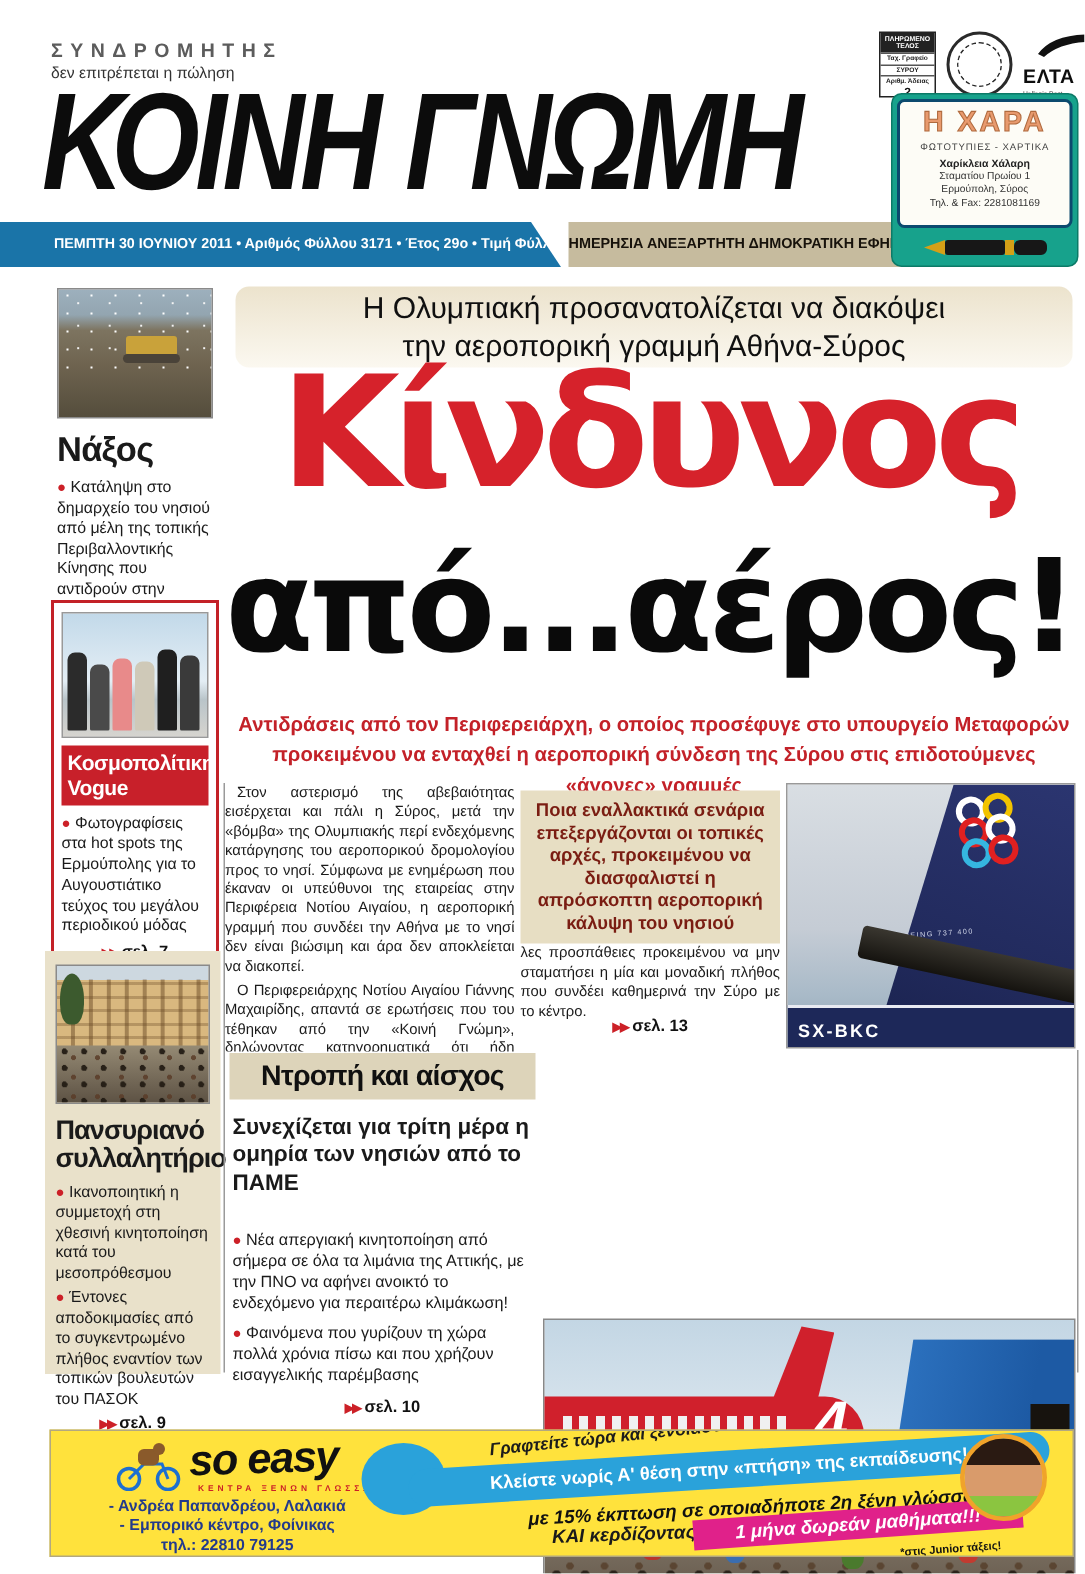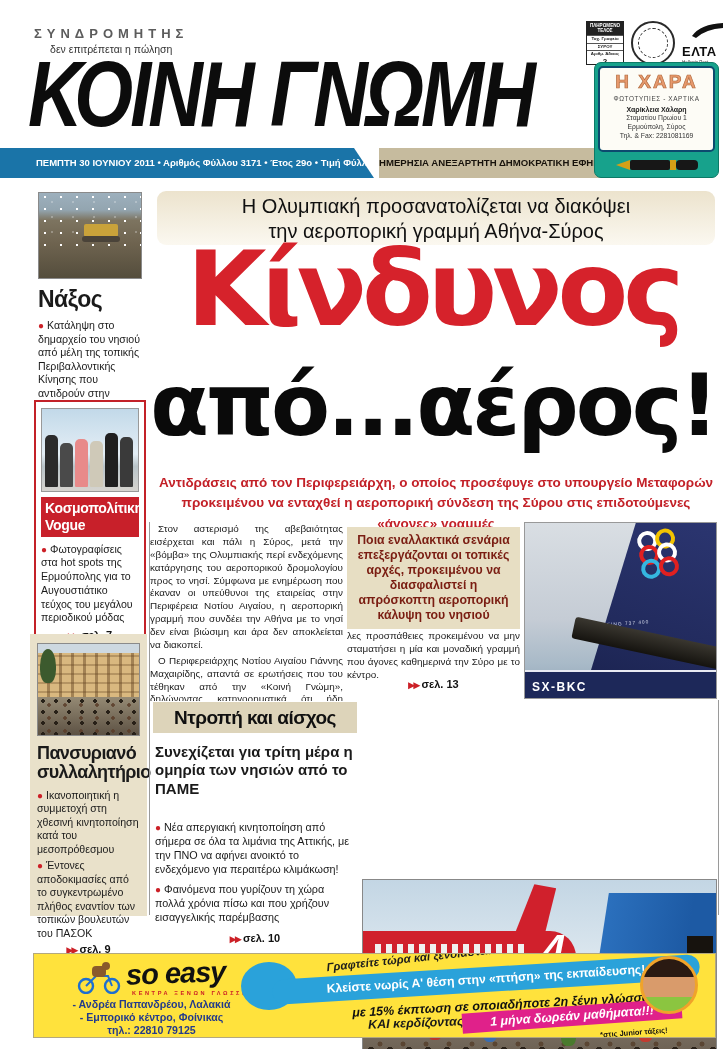--- a/index.html
+++ b/index.html
@@ -1,21 +1,21 @@
 <!DOCTYPE html>
 <html><head>
 <meta charset="utf-8">
 <style>
   html,body{margin:0;padding:0;background:#fff;}
   .page{position:relative;width:723px;height:1049px;background:#fff;overflow:hidden;
         font-family:"Liberation Sans",sans-serif;color:#1a1a1a;}
   .abs{position:absolute;}
 
   
-  .subscriber{left:34px;top:26px;text-align:center;}
+  .subscriber{left:34px;top:26px;}
   .sub-title{font-size:13px;font-weight:bold;letter-spacing:5px;color:#5c5c5c;}
   .sub-note{font-size:10.5px;color:#333;margin-top:2px;}
   .masthead{left:28px;top:58px;width:580px;height:88px;line-height:88px;white-space:nowrap;
             font-family:"Liberation Sans",sans-serif;font-style:italic;font-weight:bold;
             font-size:78px;letter-spacing:-3px;color:#0c0c0c;
             transform:scale(0.97,1.18);transform-origin:0 100%;}
   .datebar{left:0;top:148px;width:374px;height:30px;background:#1a74a8;color:#fff;
            font-size:9.5px;font-weight:bold;line-height:30px;padding-left:36px;box-sizing:border-box;
            white-space:nowrap;clip-path:polygon(0 0,354px 0,374px 100%,0 100%);}
   .tagline{left:379px;top:148px;width:262px;height:30px;background:#c6bb9e;color:#17120b;
@@ -279,21 +279,21 @@
   <div class="abs h1">Κίνδυνος</div>
   <div class="abs h2">από...αέρος!</div>
   <div class="abs subhead">Αντιδράσεις από τον Περιφερειάρχη, ο οποίος προσέφυγε στο υπουργείο Μεταφορών προκειμένου να ενταχθεί η αεροπορική σύνδεση της Σύρου στις επιδοτούμενες «άγονες» γραμμές</div>
 
   <div class="abs col1">
     <p>Στον αστερισμό της αβεβαιότητας εισέρχεται και πάλι η Σύρος, μετά την «βόμβα» της Ολυμπιακής περί ενδεχόμενης κατάργησης του αεροπορικού δρομολογίου προς το νησί. Σύμφωνα με ενημέρωση που έκαναν οι υπεύθυνοι της εταιρείας στην Περιφέρεια Νοτίου Αιγαίου, η αεροπορική γραμμή που συνδέει την Αθήνα με το νησί δεν είναι βιώσιμη και άρα δεν αποκλείεται να διακοπεί.</p>
     <p>Ο Περιφερειάρχης Νοτίου Αιγαίου Γιάννης Μαχαιρίδης, απαντά σε ερωτήσεις που του τέθηκαν από την «Κοινή Γνώμη», δηλώνοντας κατηγορηματικά ότι ήδη καταβάλλονται μεγά-</p>
   </div>
 
   <div class="abs fbox">Ποια εναλλακτικά σενάρια επεξεργάζονται οι τοπικές αρχές, προκειμένου να διασφαλιστεί η απρόσκοπτη αεροπορική κάλυψη του νησιού</div>
-  <div class="abs body3">λες προσπάθειες προκειμένου να μην σταματήσει η μία και μοναδική γραμμή που άγονες καθημερινά την Σύρο με το κέντρο.</div>
+  <div class="abs body3">λες προσπάθειες προκειμένου να μην σταματήσει η μία και μοναδική πλήθος που συνδέει καθημερινά την Σύρο με το κέντρο.</div>
   <div class="abs page13 pgref"><span class="arr">▶▶</span><span>σελ. 13</span></div>
 
   <div class="abs ph plane">
     <div class="fin"></div>
     <div class="rings">
       <div class="rrow">
           <div class="ring" style="border-color:#ffffff;"></div>
           <div class="ring" style="border-color:#f2c300;"></div>
         </div>
       <div class="rrow">

